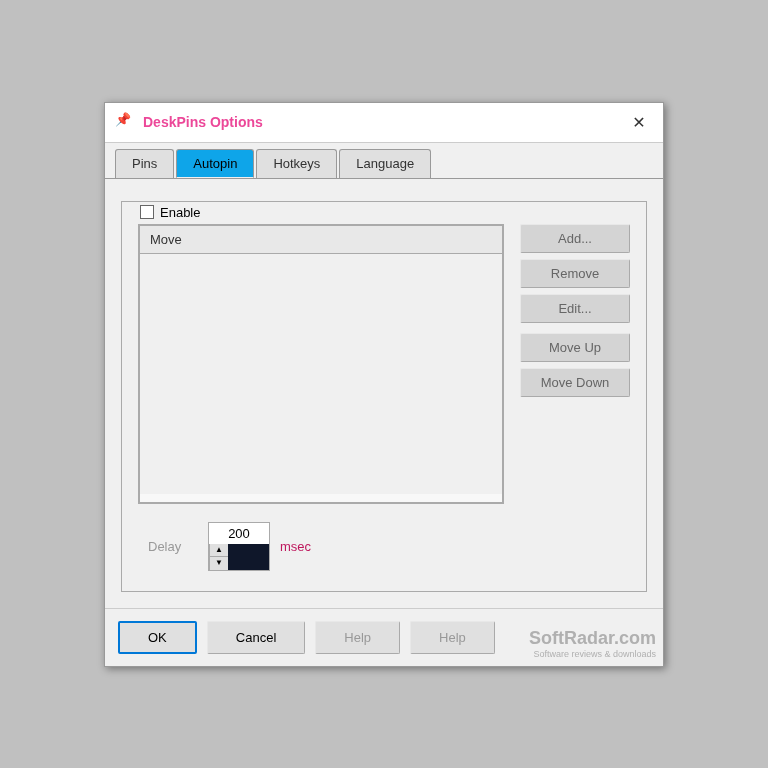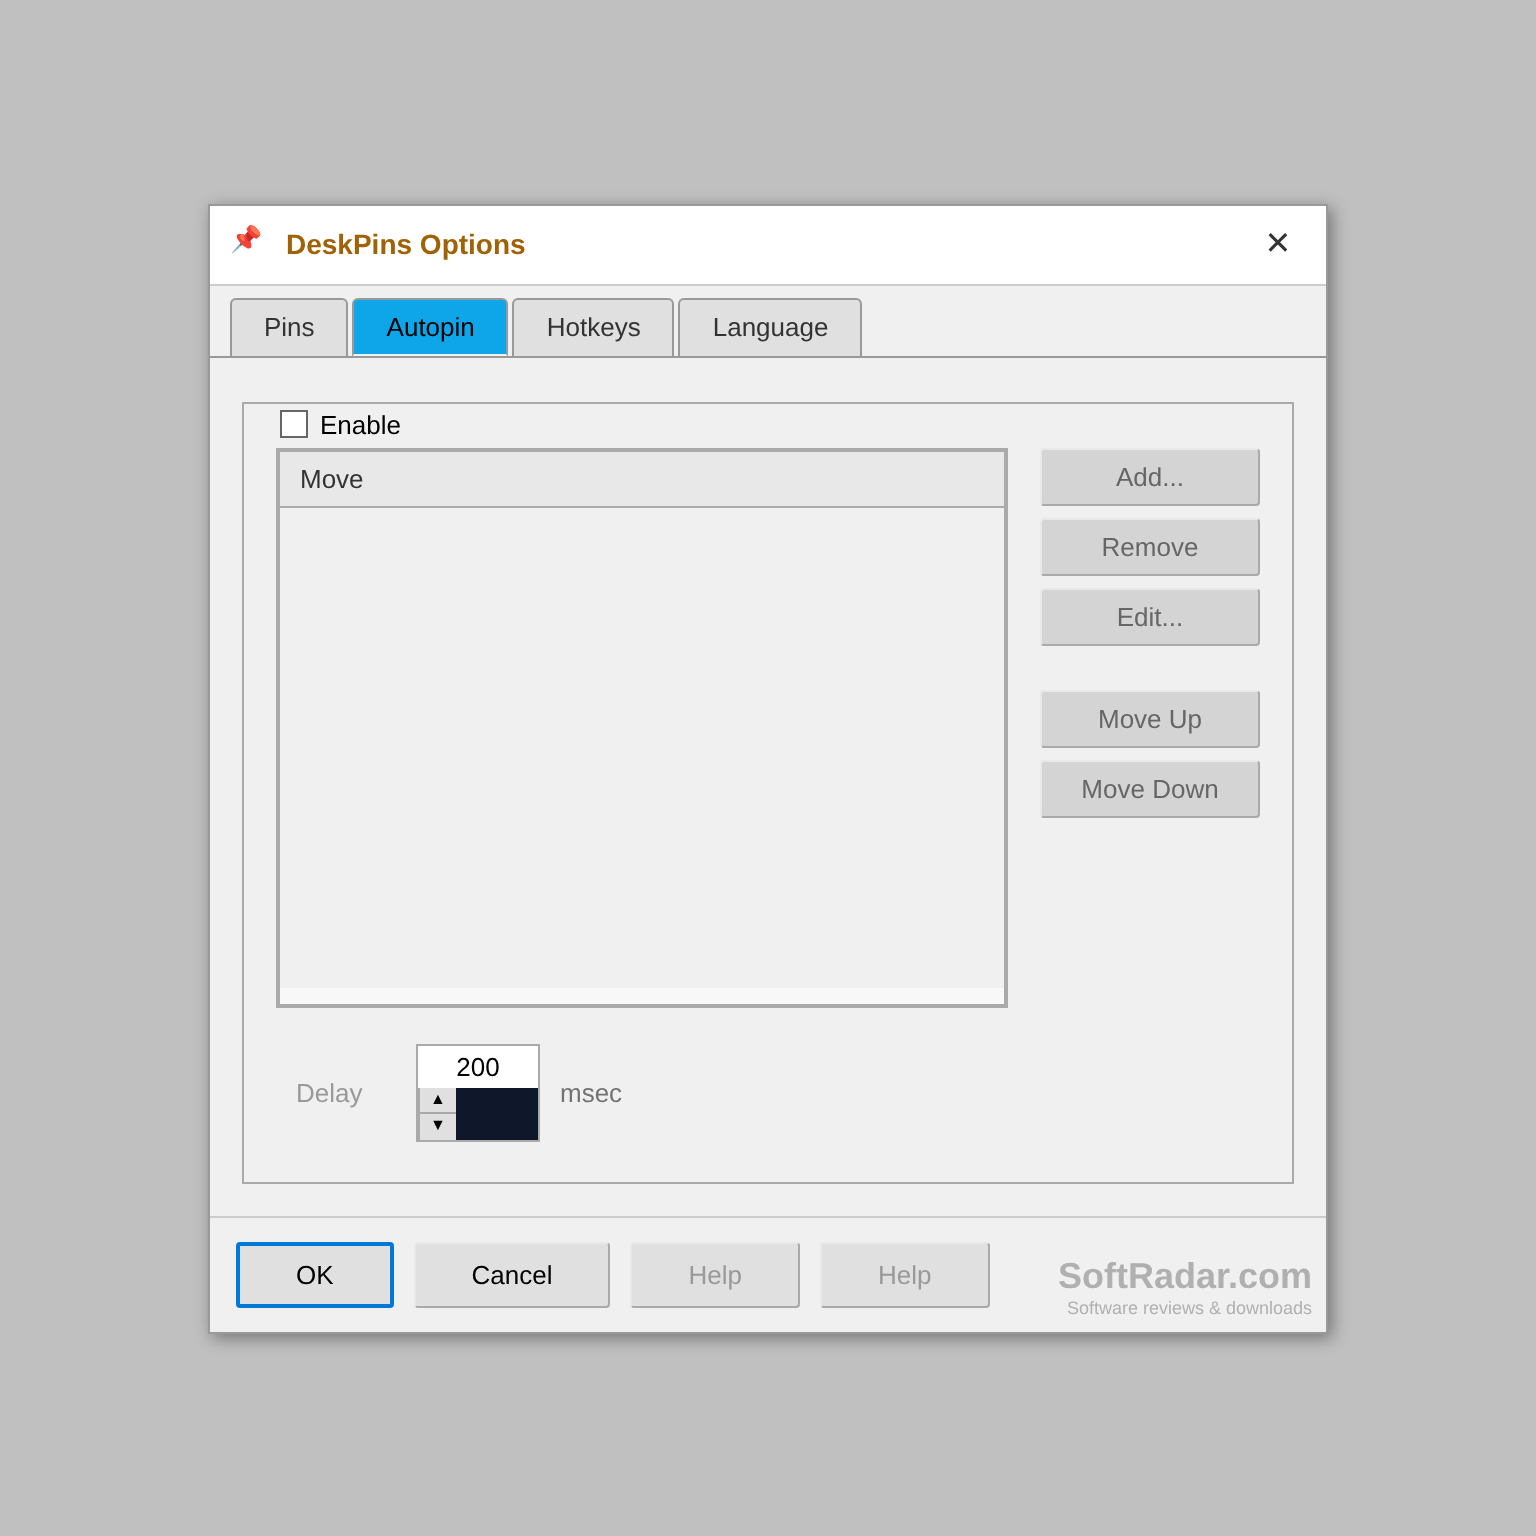--- a/index.html
+++ b/index.html
@@ -44,21 +44,21 @@
     }
 
     .title-icon {
       width: 20px;
       height: 20px;
     }
 
     .title-text {
       font-size: 14px;
       font-weight: 600;
-      color: #a16207;
+      color: #ec4899;
     }
 
     .close-btn {
       width: 28px;
       height: 28px;
       background: none;
       border: none;
       cursor: pointer;
       font-size: 16px;
       color: #333;
@@ -179,21 +179,21 @@
       border-left-color: #e8e8e8;
       cursor: pointer;
       font-size: 13px;
       color: #666;
       width: 110px;
       text-align: center;
       border-radius: 2px;
     }
 
     .action-btn.spacer {
-      margin-top: 16px;
+      margin-top: 4px;
     }
 
     .delay-row {
       display: flex;
       align-items: center;
       gap: 10px;
       margin-top: 18px;
       padding-left: 10px;
     }
 
@@ -238,21 +238,21 @@
       justify-content: center;
       padding: 0;
       line-height: 1;
     }
 
     .spin-btn:first-child {
       border-bottom: 1px solid #aaa;
     }
 
     .msec-label {
-      color: #737373;
+      color: #be185d;
       font-size: 13px;
     }
 
     .footer {
       border-top: 1px solid #ccc;
       padding: 12px 13px;
       display: flex;
       justify-content: flex-start;
       gap: 10px;
       background: #f0f0f0;

